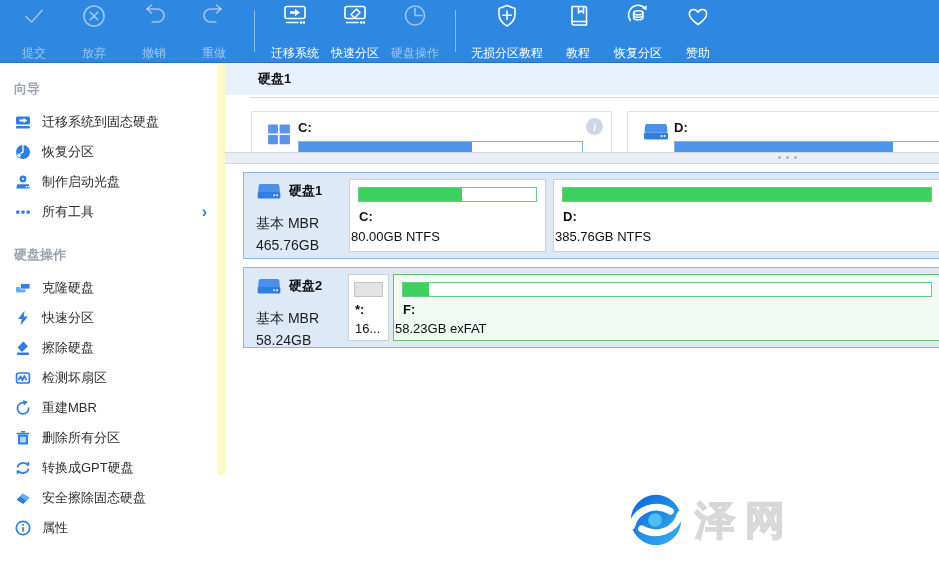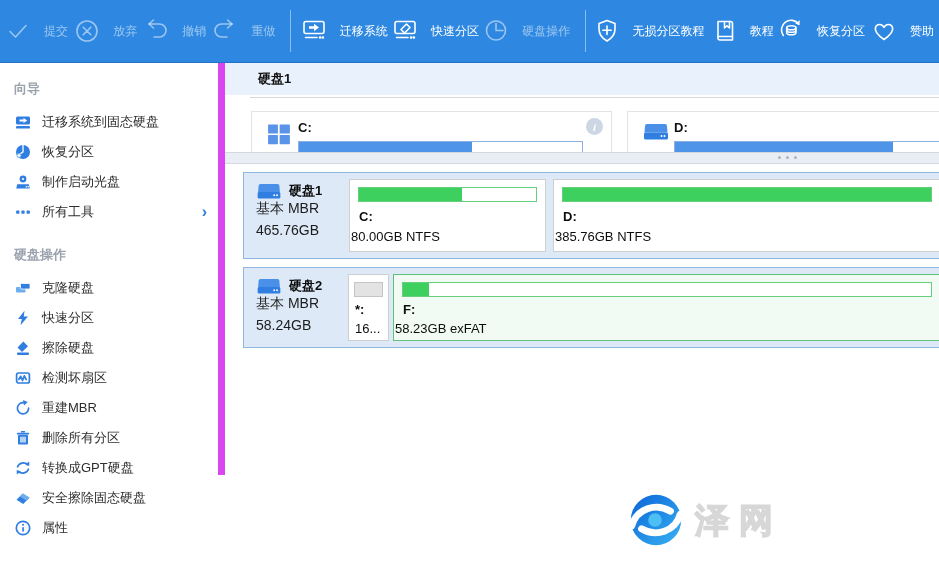--- a/index.html
+++ b/index.html
@@ -2,32 +2,32 @@
 <html><head>
 <meta charset="utf-8">
 <style>
   html,body{margin:0;padding:0;}
   body{width:939px;height:574px;overflow:hidden;position:relative;background:#fff;
        font-family:"Liberation Sans","DejaVu Sans",sans-serif;-webkit-font-smoothing:antialiased;}
 
   
   .toolbar{position:absolute;left:0;top:0;width:939px;height:63px;background:#2e88e2;
            border-bottom:1px solid #2372c5;display:flex;align-items:center;padding-left:4px;box-sizing:border-box;}
-  .tool-item{display:flex;align-items:center;justify-content:flex-end;
+  .tool-item{display:flex;flex-direction:column;align-items:center;justify-content:center;
              margin:0 5px;min-width:50px;cursor:pointer;gap:12px;}
   .tool-item .ticon{height:32px;display:flex;align-items:center;justify-content:center;}
   .tool-item .tlabel{font-size:12px;color:#ffffff;margin-top:1px;white-space:nowrap;}
   .tool-item svg{stroke:#fff;fill:none;stroke-width:1.6;stroke-linecap:round;stroke-linejoin:round;}
   .tool-item svg .wfill{fill:#fff;stroke:none;}
   .tool-item.disabled .tlabel{color:rgba(255,255,255,.52);}
   .tool-item.disabled svg{stroke:rgba(255,255,255,.52);}
   .tool-sep{width:1px;height:42px;background:rgba(255,255,255,.45);margin:0 10px;}
 
   
-  .sidebar{position:absolute;left:0;top:63px;width:225px;height:412px;background:#d946ef;}
+  .sidebar{position:absolute;left:0;top:63px;width:225px;height:412px;background:#fef9c3;}
   .side-panel{width:218px;background:#fff;padding:6px 0 12px;}
   .side-header{font-size:13px;font-weight:bold;color:#9aa2ad;padding:11px 14px 9px;}
   .side-header.second{margin-top:8px;}
   .side-item{display:flex;align-items:center;height:30px;padding:0 14px;font-size:13px;color:#2d2d2d;
              cursor:pointer;position:relative;}
   .side-item .sicon{width:18px;height:16px;margin-right:10px;display:flex;align-items:center;justify-content:center;}
   .sicon svg{width:16px;height:16px;overflow:visible;}
   .sicon svg .f{fill:#2f7ee0;}
   .sicon svg .f2{fill:#6faeee;}
   .sicon svg .s{stroke:#2f7ee0;fill:none;stroke-width:1.7;stroke-linecap:round;stroke-linejoin:round;}
@@ -62,41 +62,41 @@
   .splitter .dot{width:3px;height:3px;border-radius:50%;background:#a8b5c9;}
 
   .rows{position:absolute;left:0;top:101px;bottom:0;width:100%;background:#fff;overflow:hidden;}
   .disk-row{position:absolute;left:18px;right:-2px;background:#dde9f7;border:1px solid #8fb6de;box-sizing:border-box;cursor:pointer;}
   .row1{top:8px;height:87px;}
   .row2{top:103px;height:81px;}
   .disk-meta{position:absolute;left:12px;top:9px;width:92px;}
   .dm-line1{display:flex;align-items:center;gap:7px;}
   .dm-line1 svg{width:26px;height:17px;}
   .dm-name{font-size:13px;font-weight:bold;color:#0d0d0d;}
-  .dm-type{font-size:14px;color:#1c1c1c;margin-top:0;}
+  .dm-type{font-size:14px;color:#1c1c1c;margin-top:15px;}
   .dm-size{font-size:14px;color:#1c1c1c;margin-top:4px;}
 
   .part{position:absolute;top:6px;background:#fff;border:1px solid #cfcfcf;box-sizing:border-box;cursor:pointer;}
   .row1 .part{height:73px;}
   .row2 .part{height:67px;}
   .part.pC{left:105px;width:197px;}
   .part.pD{left:309px;right:-1px;}
   .part.pStar{left:104px;width:41px;}
   .part.pF{left:149px;right:-1px;background:#f2fbf3;border:1px solid #5fc276;}
   .pbar{position:absolute;left:8px;right:8px;top:7px;height:15px;border:1px solid #66cf7b;background:#fff;box-sizing:border-box;}
   .pStar .pbar{left:5px;right:5px;border:1px solid #c4c4c4;background:#e3e3e3;}
   .pfill{height:100%;background:#3ed05e;}
   .plabel{position:absolute;left:9px;top:29px;font-size:13px;font-weight:bold;color:#0d0d0d;}
   .psize{position:absolute;left:1px;top:49px;font-size:13px;color:#0d0d0d;}
   .row2 .plabel{top:27px;}
   .row2 .psize{top:46px;}
   .pStar .plabel,.pStar .psize{left:6px;}
 
   .watermark{position:absolute;left:400px;top:325px;display:flex;align-items:center;gap:8px;pointer-events:none;}
-  .wm-text{font-size:34px;font-weight:bold;letter-spacing:10px;color:#f4f4f4;
+  .wm-text{font-size:40px;font-weight:bold;letter-spacing:10px;color:#f4f4f4;
            -webkit-text-stroke:1.5px #d7d7d7;line-height:1;}
 </style>
 </head>
 <body>
 
 <div class="toolbar">
 
   <div class="tool-item disabled">
     <span class="ticon">
       <svg width="28" height="28" viewBox="0 0 28 28">

